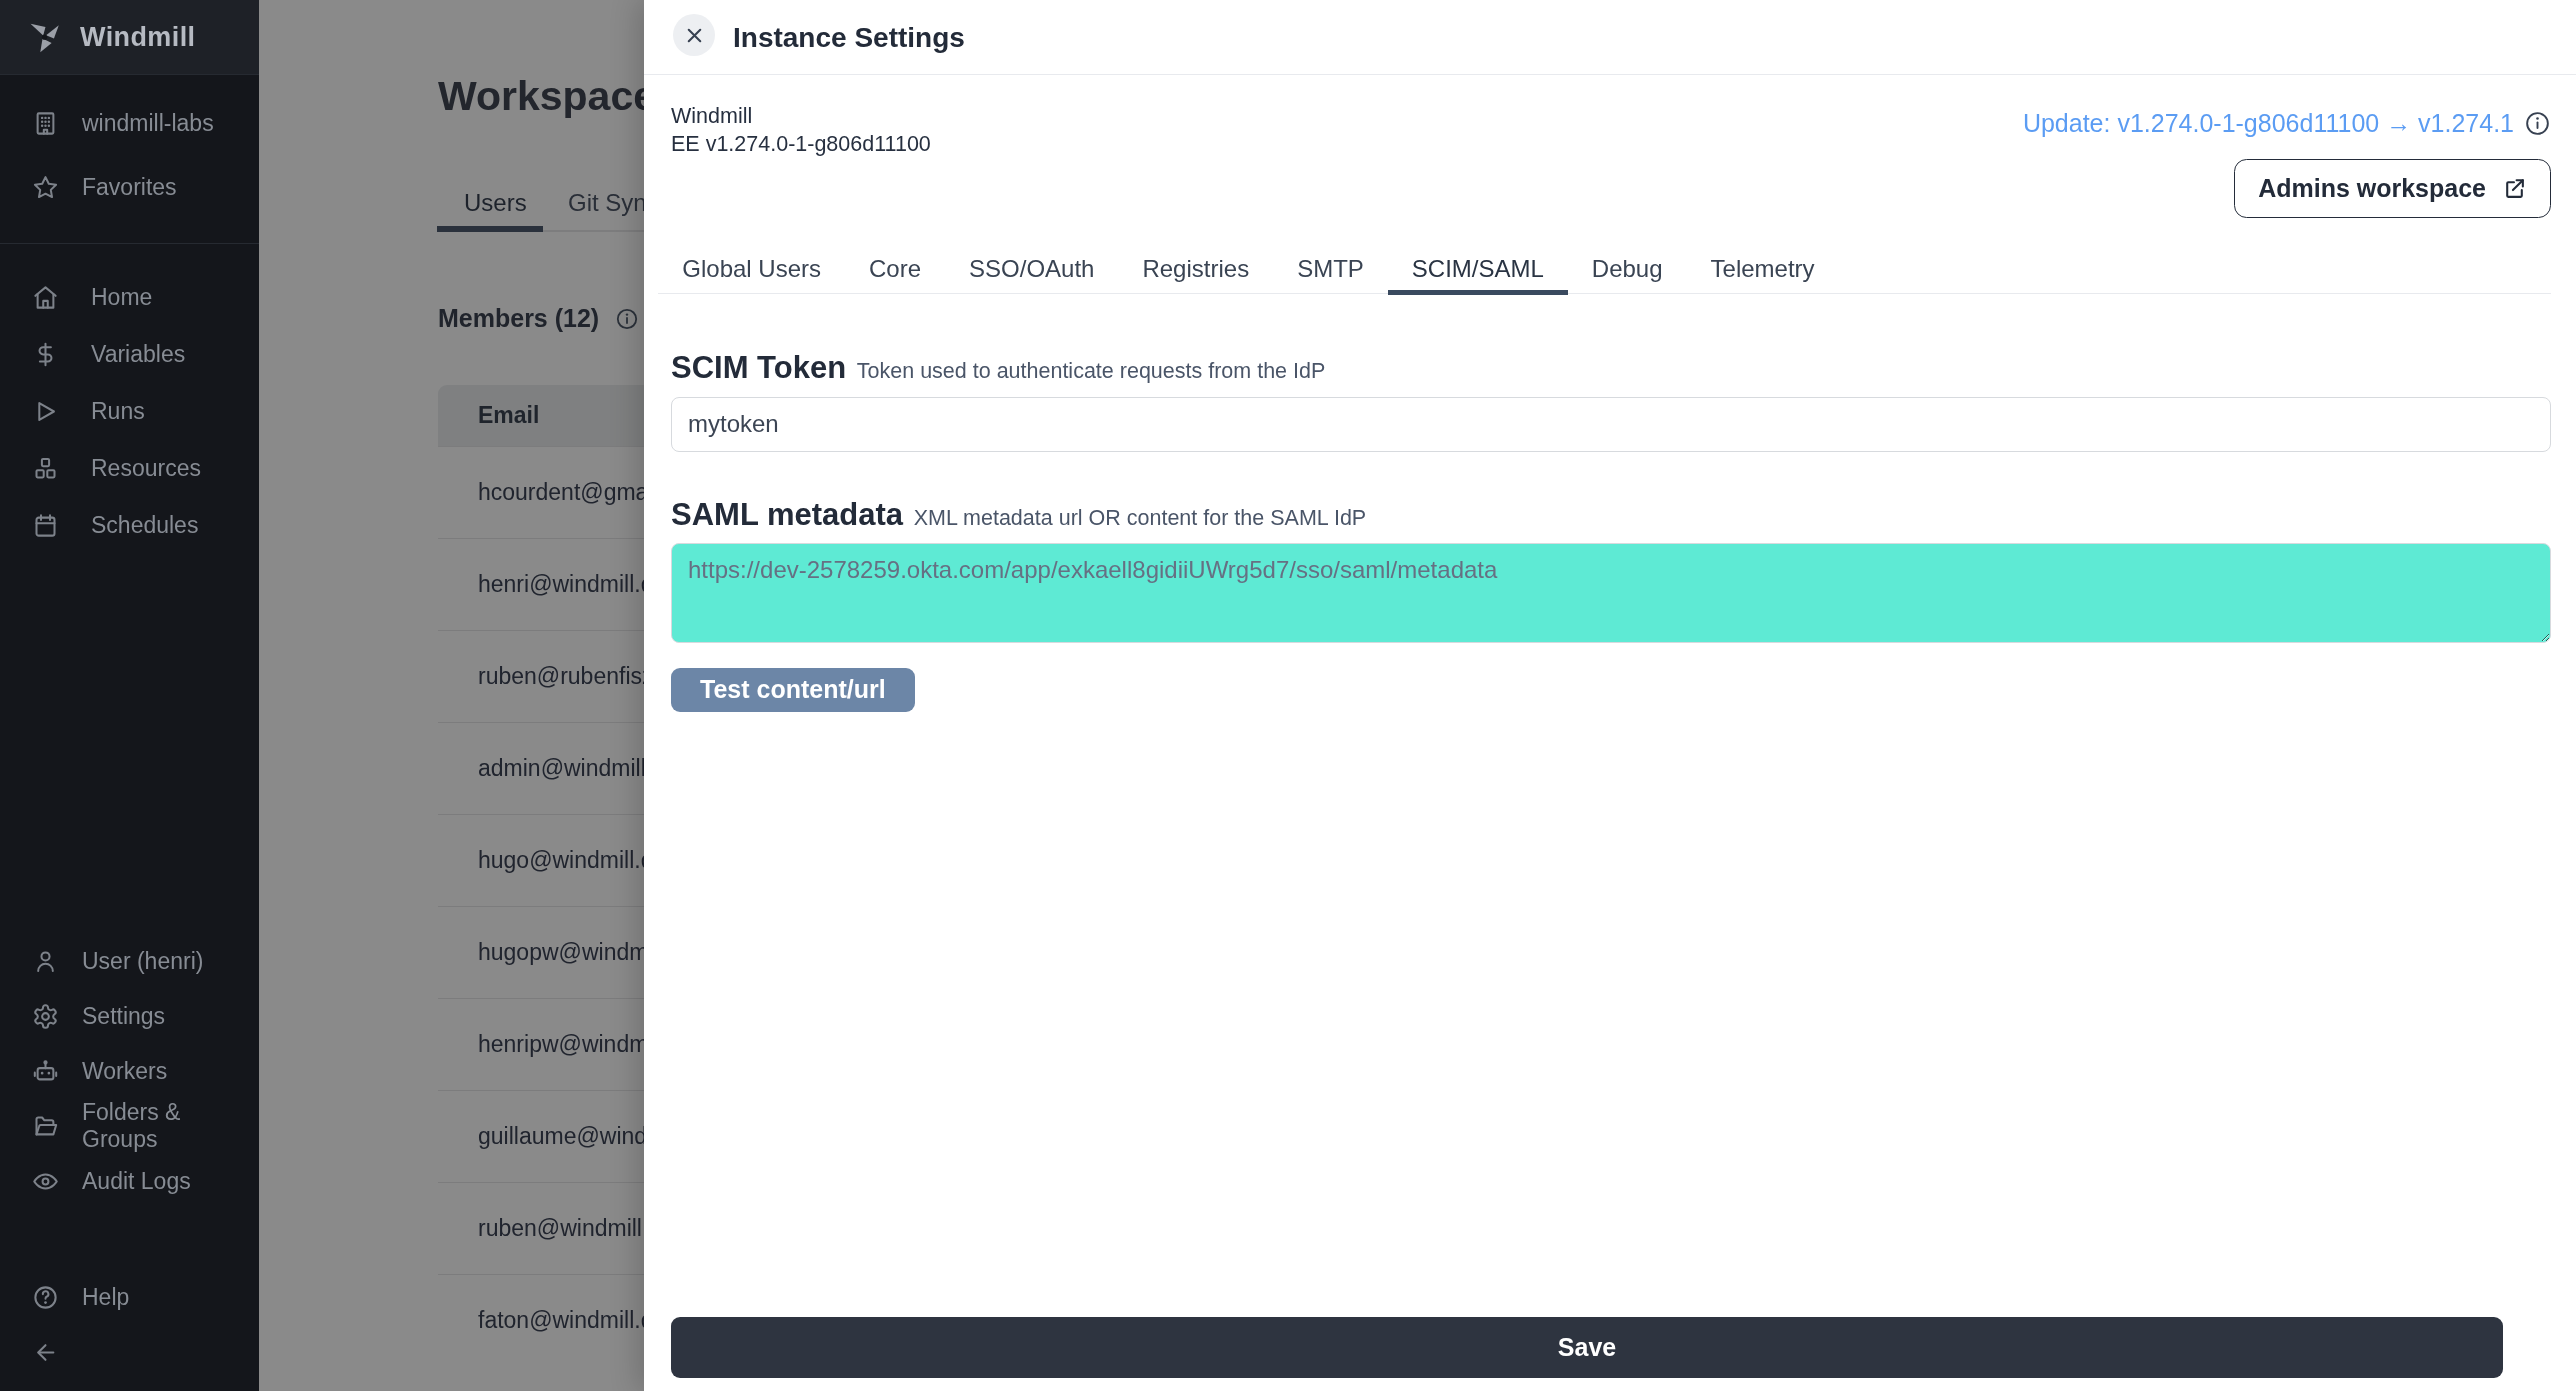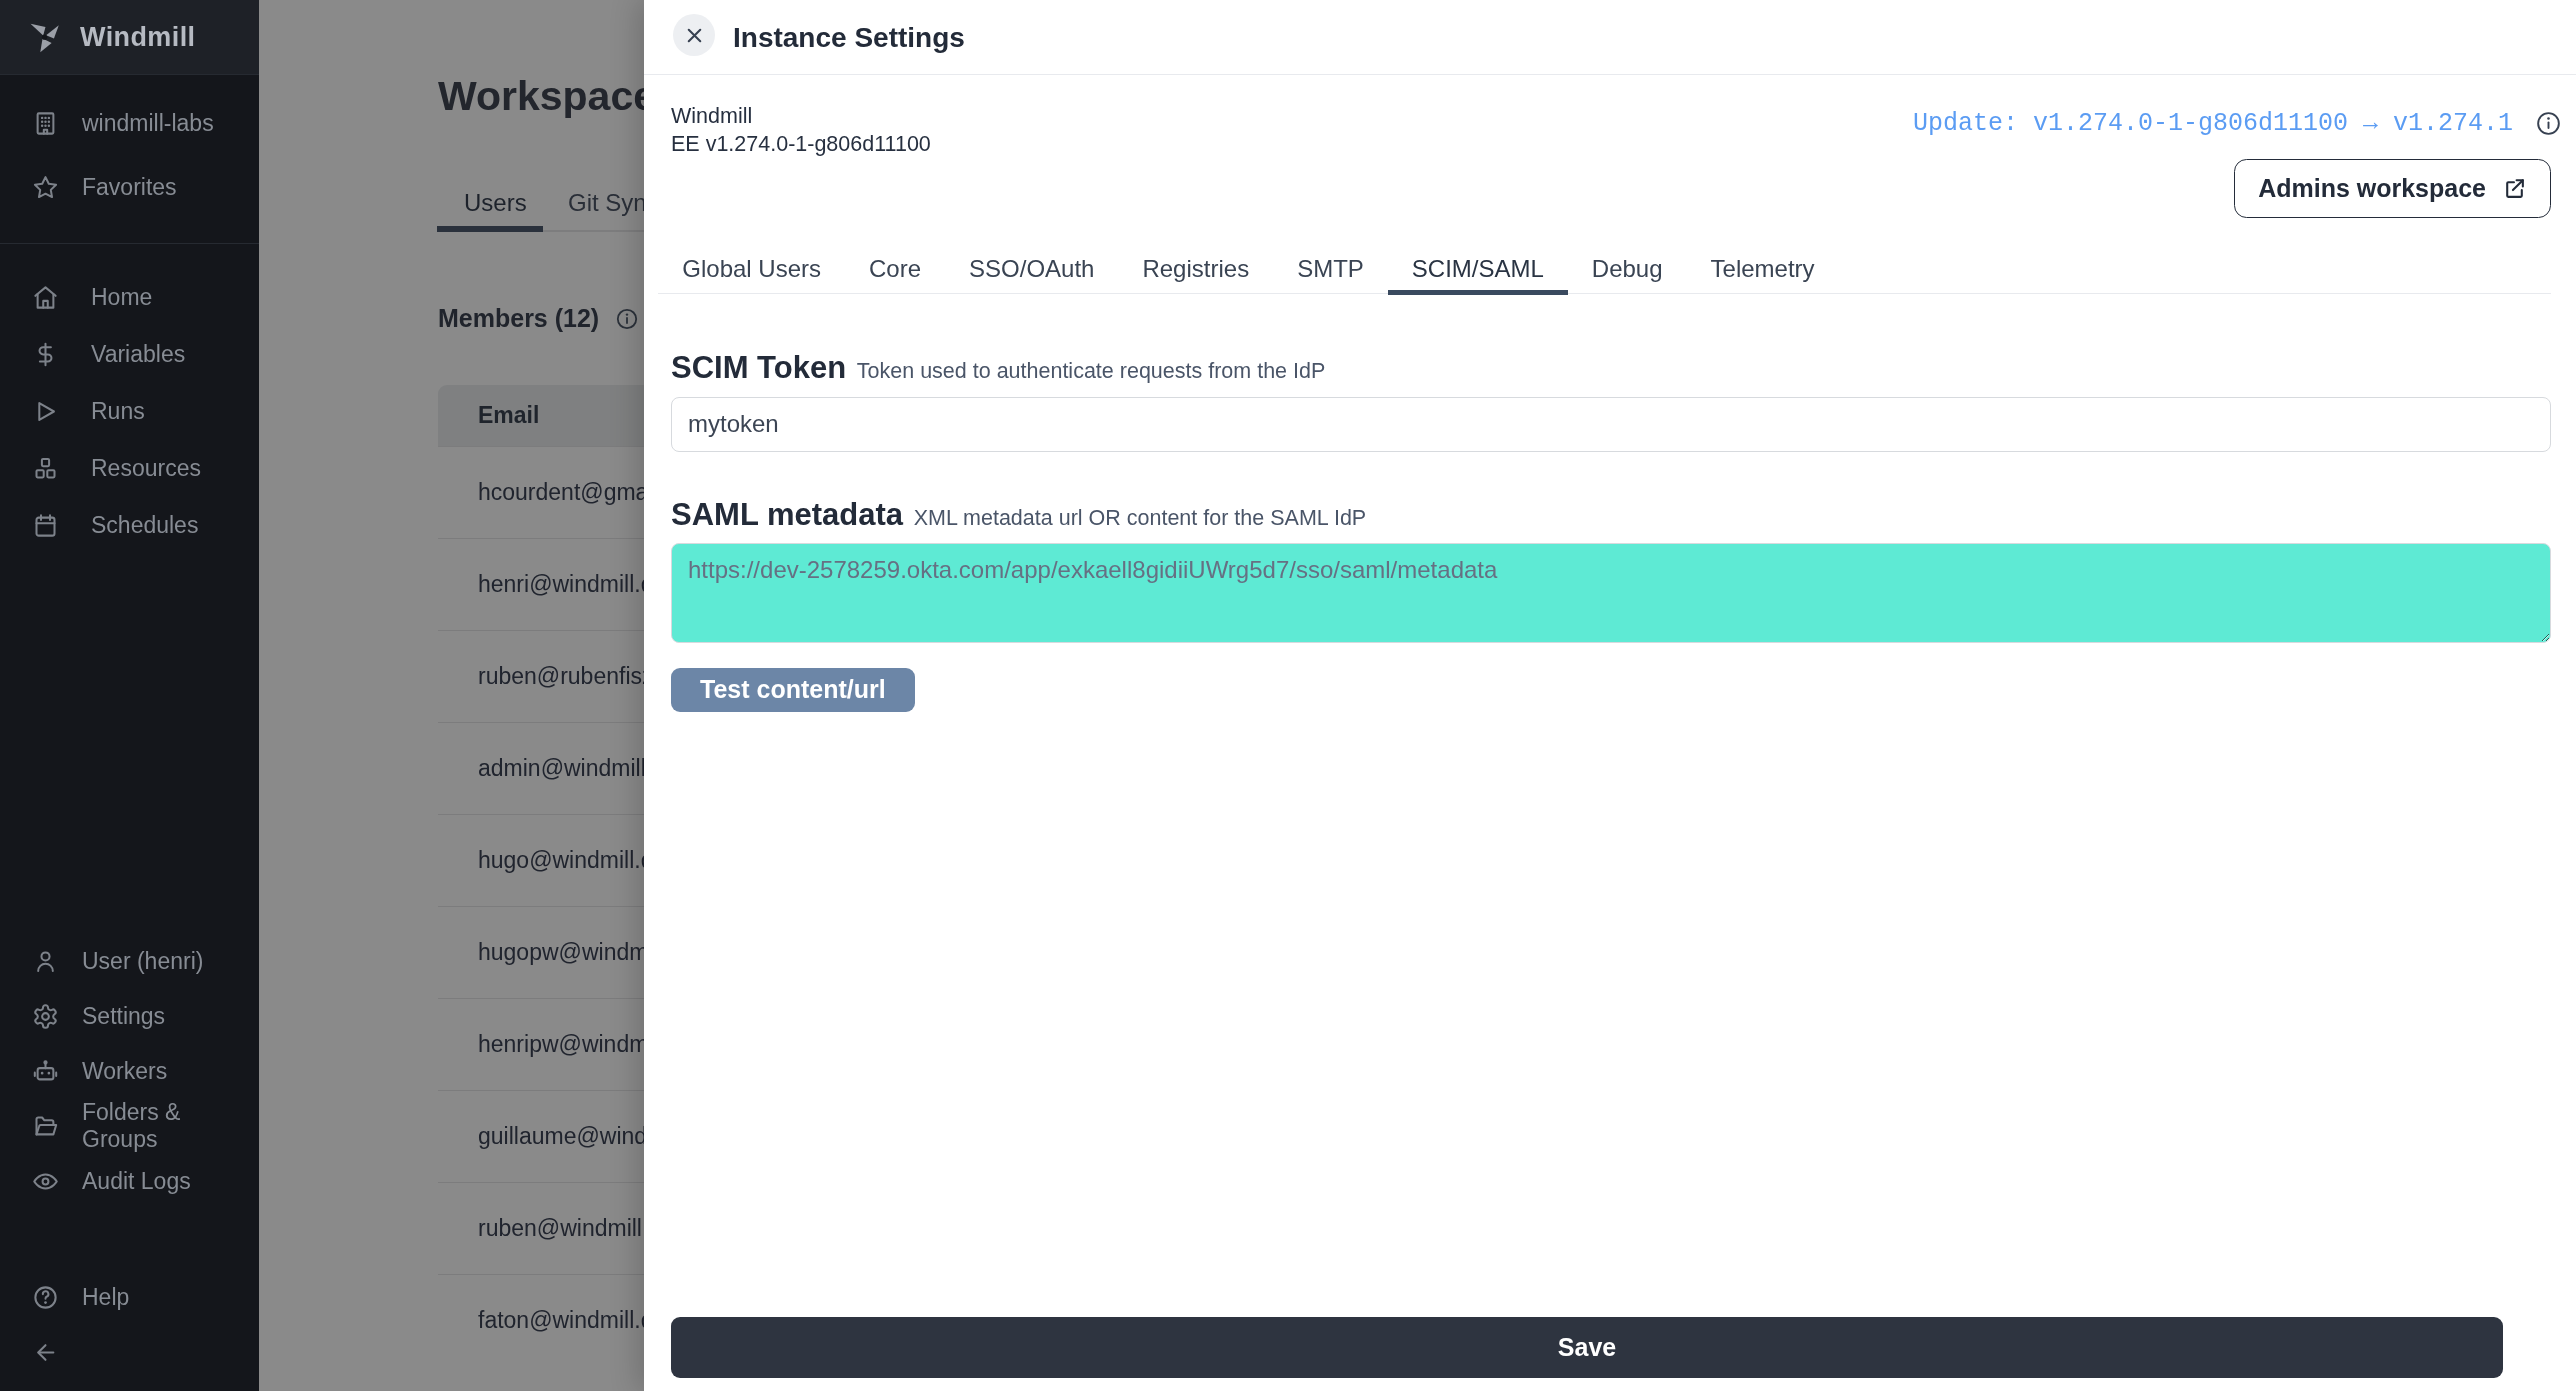--- a/index.html
+++ b/index.html
@@ -70,21 +70,21 @@
   }
   .drawer-header { position:absolute; top:0; left:0; right:0; height:75px; border-bottom:0.9px solid #e8eaee; background:#fff; }
   .close-btn {
     position:absolute; left:29px; top:14.3px; width:42px; height:42px; border-radius:50%;
     background:#edeff2; display:flex; align-items:center; justify-content:center; cursor:pointer; border:none;
   }
   .close-btn .ic { color:#374151; }
   .drawer-title { position:absolute; left:89px; top:0; height:75px; line-height:75px; font-size:28px; font-weight:700; color:#232b39; white-space:nowrap; }
 
   .meta-left { position:absolute; top:102px; left:27px; font-size:21.5px; color:#273040; line-height:28px; }
-  .update-row { position:absolute; top:109px; right:14px; display:flex; align-items:center; gap:22px;font-family:Liberation Mono, monospace; }
+  .update-row { position:absolute; top:109px; right:25px; display:flex; align-items:center; gap:10px; }
   .update-link { font-size:25px; color:#5b9cf3; white-space:nowrap; cursor:pointer; text-decoration:none; }
   .info-ic { color:#374151; cursor:pointer; display:flex; }
   .admins-btn {
     position:absolute; top:159px; right:25px; height:59px; padding:0 23px;
     background:#fff; border:1.8px solid #242c3a; border-radius:12.5px;
     display:flex; align-items:center; gap:16px; cursor:pointer;
     font-size:25px; font-weight:700; color:#232b39; white-space:nowrap;
   }
   .admins-btn .ic { color:#232b39; }
 

